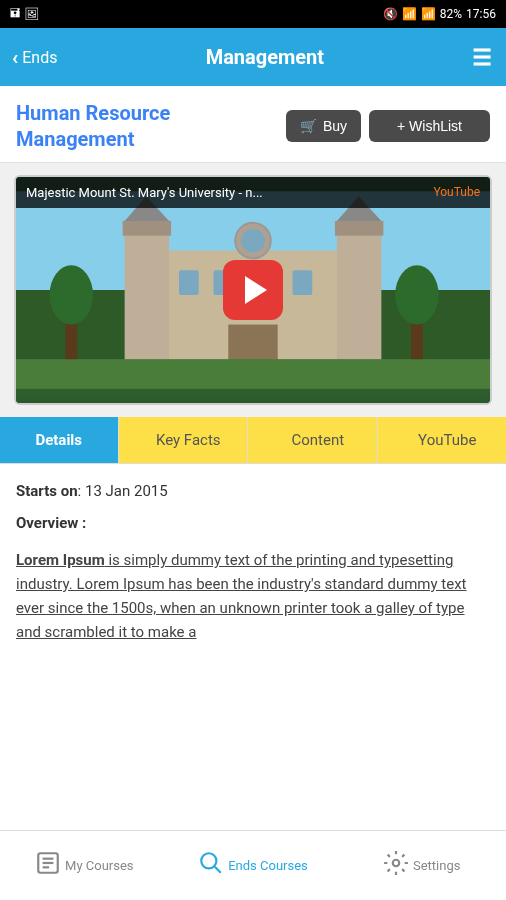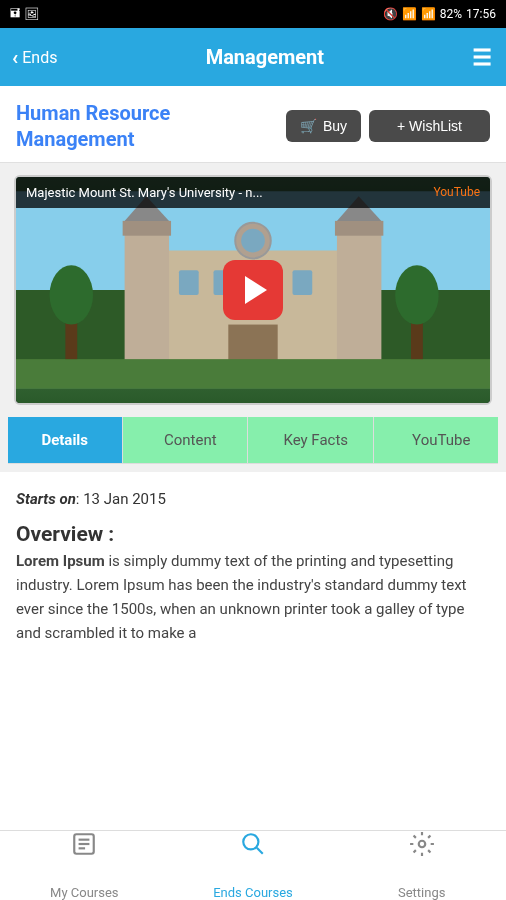--- a/index.html
+++ b/index.html
@@ -161,24 +161,24 @@
       width: 0;
       height: 0;
       border-top: 14px solid transparent;
       border-bottom: 14px solid transparent;
       border-left: 22px solid #fff;
       margin-left: 5px;
     }
 
     
     .tabs-container {
-      background: #86efac;
+      background: #fde047;
       display: flex;
       border-bottom: 1px solid #ddd;
-      margin: 8px;
+      margin: 0;
       gap: 11px;
     }
     .tab {
       flex: 1;
       text-align: center;
       padding: 14px 0;
       font-size: 15px;
       color: #555;
       cursor: pointer;
       border-right: 1px solid #ddd;
@@ -198,54 +198,53 @@
       height: calc(900px - 28px - 58px - 70px - 256px - 52px - 70px);
       overflow-y: auto;
     }
     .info-line {
       font-size: 15px;
       color: #333;
       margin-bottom: 6px;
     }
     .info-line .label {
       font-weight: bold;
-      font-style: italic;
     }
     .overview-label {
       font-weight: bold;
-      font-size: 21px;
+      font-size: 15px;
       margin-top: 14px;
-      margin-bottom: 3px;
+      margin-bottom: 16px;
       color: #333;
     }
     .overview-text {
       font-size: 15px;
       color: #444;
       line-height: 1.6;
+      text-decoration: underline;
     }
     .overview-text .bold {
       font-weight: bold;
     }
 
     
     .bottom-nav {
       position: absolute;
       bottom: 0; left: 0; right: 0;
       height: 70px;
       background: #fff;
       border-top: 1px solid #ddd;
       display: flex;
       align-items: stretch;
     }
     .bottom-nav-item {
       flex: 1;
       display: flex;
-      flex-direction: column;
-      align-items: center;
-      justify-content: space-between;
+      align-items: center;
+      justify-content: center;
       cursor: pointer;
       gap: 4px;
     }
     .bottom-nav-item .nav-icon {
       font-size: 24px;
       color: #888;
     }
     .bottom-nav-item .nav-label {
       font-size: 13px;
       color: #888;
@@ -342,24 +341,24 @@
     </svg>
   </div>
   <div class="video-play-btn"></div>
 </div>
 
 <div class="tabs-container">
   <div class="tab active">
     <span>Details</span>
   </div>
   <div class="tab">
+    <span>Key Facts</span>
+  </div>
+  <div class="tab">
     <span>Content</span>
-  </div>
-  <div class="tab">
-    <span>Key Facts</span>
   </div>
   <div class="tab">
     <span>YouTube</span>
   </div>
 </div>
 
 <div class="content-area">
   <p class="info-line">
     <span class="label">Starts on</span><span>: 13 Jan 2015</span>
   </p>

